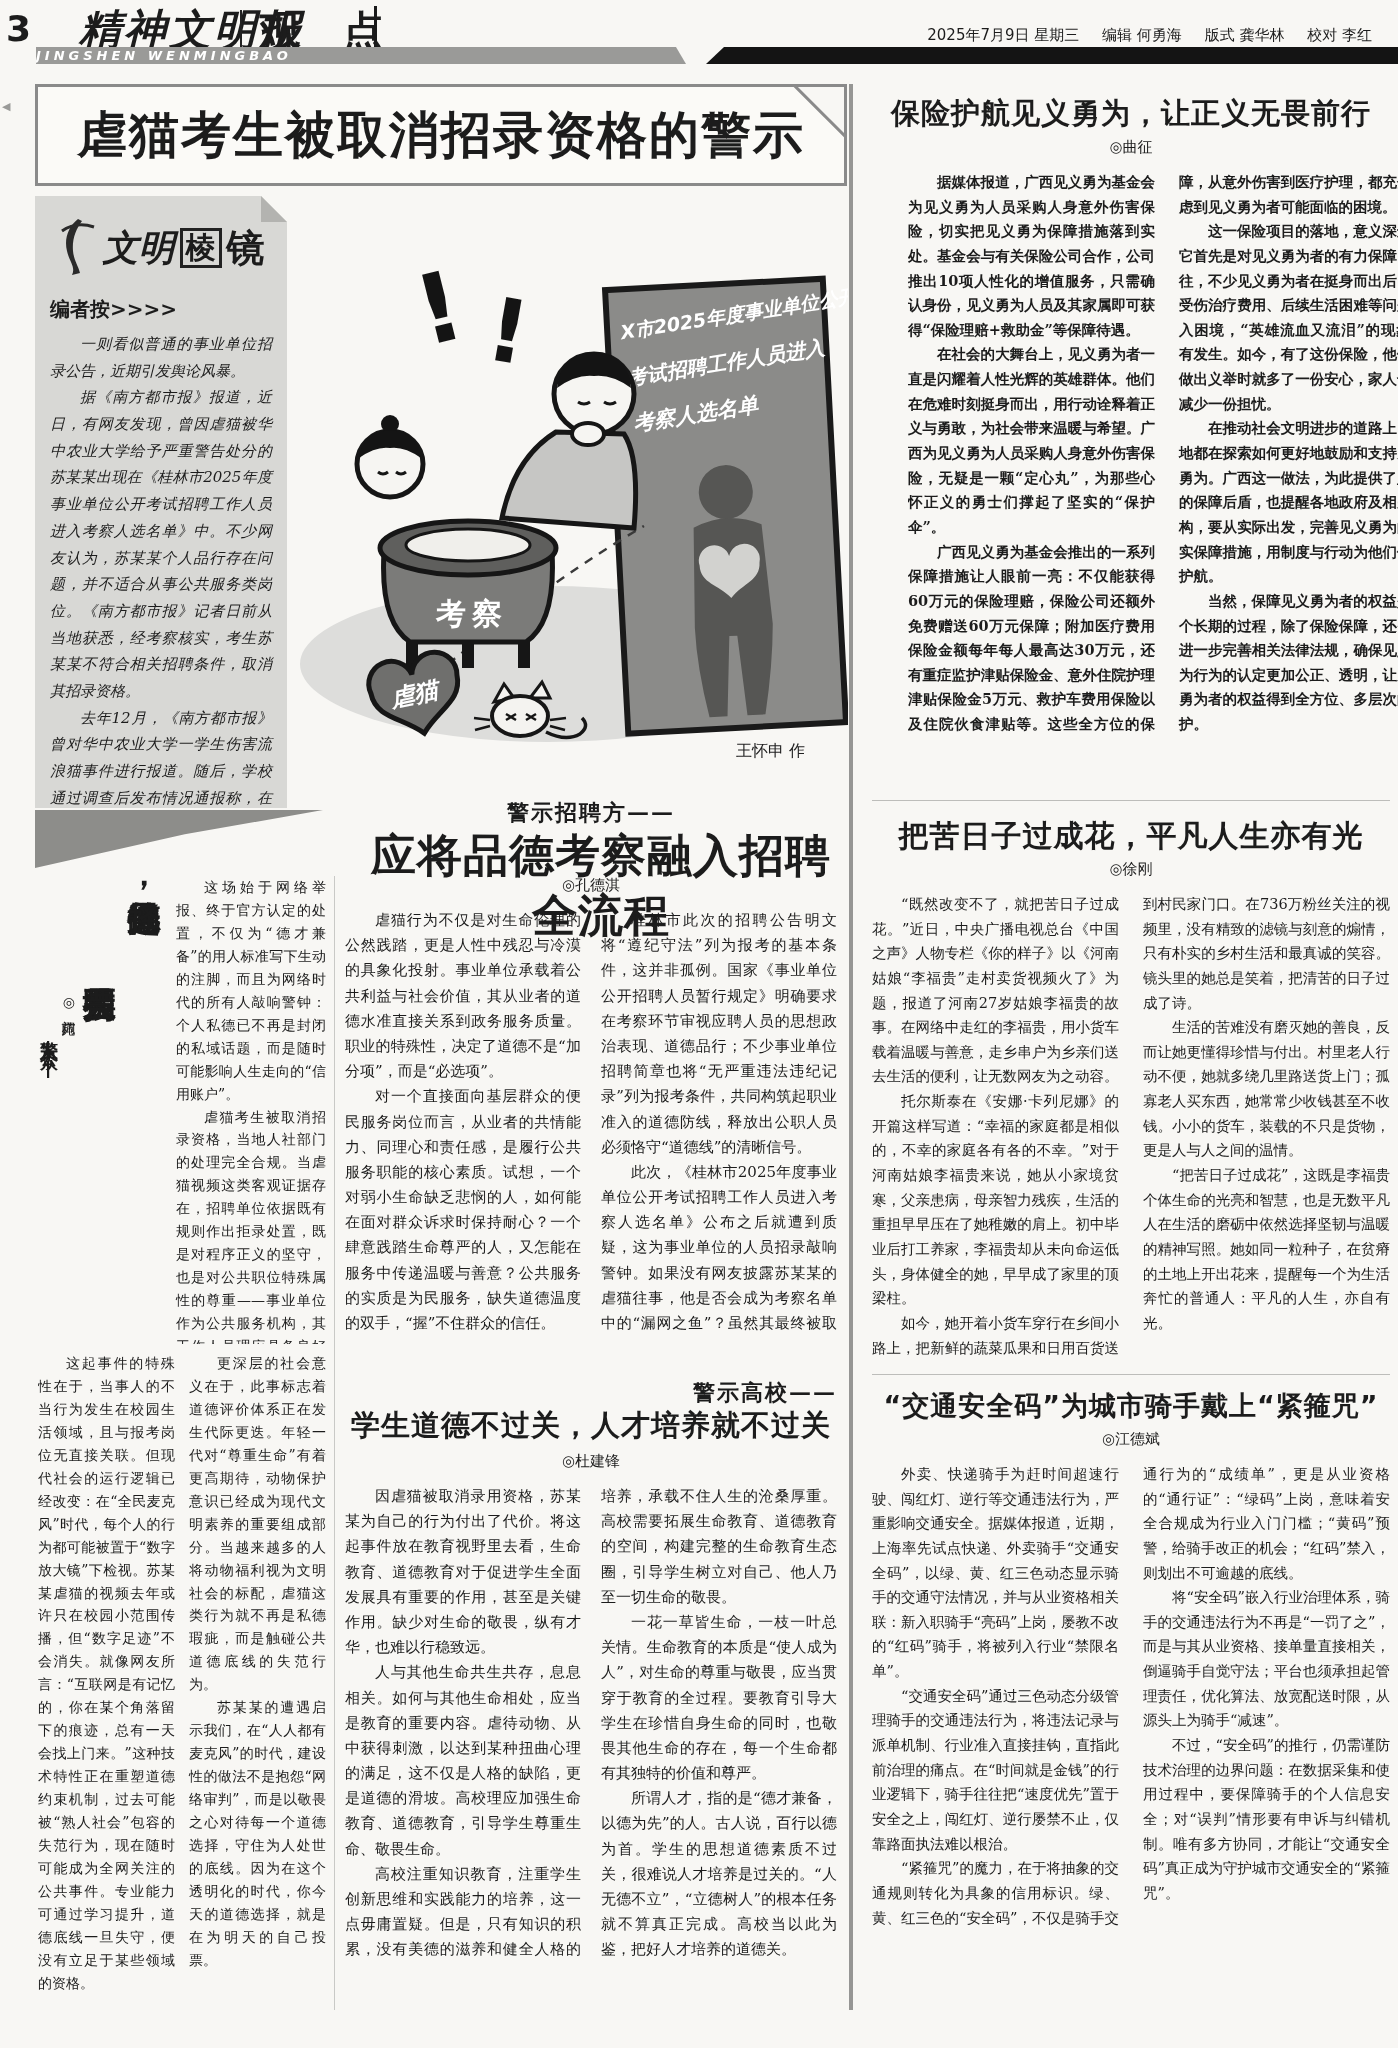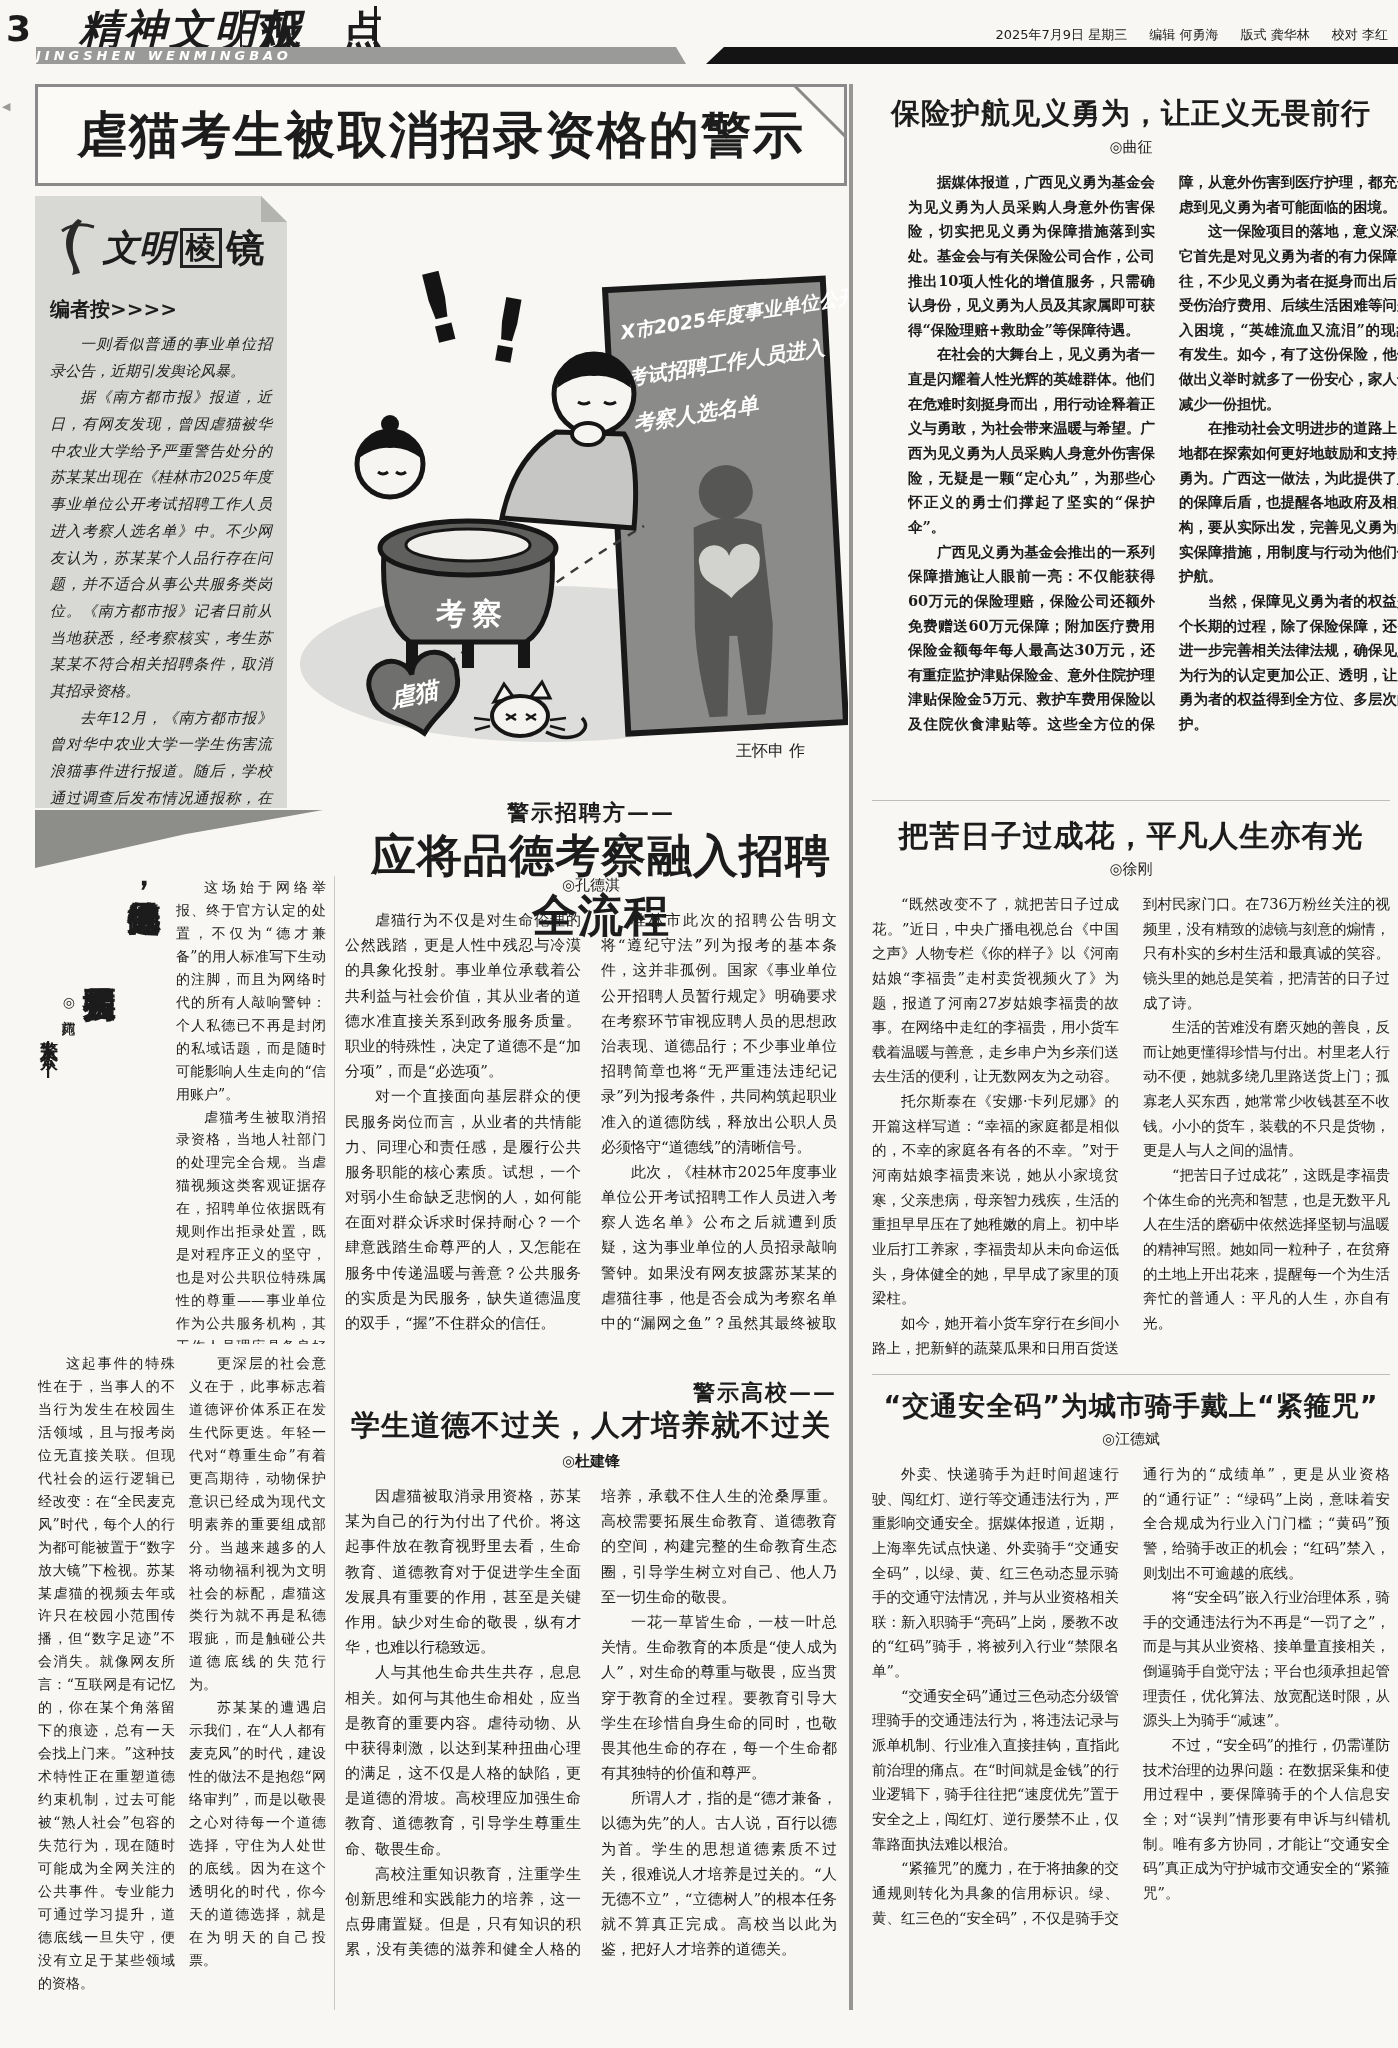--- a/index.html
+++ b/index.html
@@ -10,21 +10,21 @@
 .pageno{position:absolute;left:6px;top:8px;font-size:36px;font-weight:bold;font-family:"DejaVu Sans",sans-serif;}
 .brand{position:absolute;left:46px;top:2px;font-size:42px;font-weight:bold;font-style:italic;letter-spacing:3px;margin-left:33px;}
 .m-bar1{position:absolute;left:240px;top:10px;width:2px;height:40px;background:#222;}
 .section-title{position:absolute;left:258px;top:4px;font-size:42px;font-weight:900;letter-spacing:14px;font-family:"DejaVu Sans",sans-serif;}
 .m-bar2{position:absolute;left:374px;top:6px;width:3px;height:44px;background:#1a1a1a;}
 .band-gray{position:absolute;left:36px;top:47px;width:650px;height:17px;background:#9a9a98;
   clip-path:polygon(0 0,calc(100% - 10px) 0,100% 100%,0 100%);color:#fff;font-size:13px;font-weight:bold;
   font-style:italic;letter-spacing:4px;line-height:17px;font-family:"DejaVu Sans",sans-serif;}
 .band-black{position:absolute;left:706px;top:47px;width:692px;height:17px;background:#141414;
   clip-path:polygon(18px 0,100% 0,100% 100%,0 100%);}
-.dateline{position:absolute;right:10px;top:26px;font-size:13px;font-family:"DejaVu Sans",sans-serif;}
+.dateline{position:absolute;right:26px;top:26px;font-size:15px;font-family:"DejaVu Sans",sans-serif;}
 .dateline span{margin-left:18px;}
 .edge-mark{position:absolute;left:2px;top:100px;color:#9a9a98;font-size:11px;}
 
 .hl-box{position:absolute;left:35px;top:84px;width:812px;height:102px;border:3px solid #8a8a8a;background:#fbfaf7;
   display:flex;align-items:center;justify-content:center;overflow:hidden;}
 .hl-box .chamfer{position:absolute;top:-38px;right:-38px;width:74px;height:74px;background:#f8f7f4;
   border-bottom:3px solid #8a8a8a;transform:rotate(45deg);}
 .hl-box h1{font-size:50px;font-weight:900;letter-spacing:2px;font-family:"DejaVu Sans",sans-serif;}
 
 .editor-box{position:absolute;left:35px;top:196px;width:252px;height:612px;background:#d8d8d5;padding:8px 15px;overflow:hidden;}
@@ -63,21 +63,21 @@
 .ap-intro p,.ap-body p{font-size:14px;line-height:1.64;}
 .ap-body{margin-top:8px;height:650px;overflow:hidden;column-gap:14px;}
 
 .art-rec-kicker{position:absolute;left:345px;top:798px;width:492px;font-size:22px;}
 .art-rec-h{position:absolute;left:355px;top:826px;width:492px;font-size:45px;}
 .art-rec-by{position:absolute;left:345px;top:876px;width:492px;font-size:15px;}
 .art-rec-body{position:absolute;left:345px;top:908px;width:492px;height:452px;overflow:hidden;column-gap:20px;}
 .art-rec-body p,.art-uni-body p{font-size:15px;line-height:1.68;}
 .art-uni-kicker{position:absolute;left:345px;top:1378px;width:492px;font-size:22px;text-align:right;}
 .art-uni-h{position:absolute;left:345px;top:1406px;width:492px;font-size:29px;}
-.art-uni-by{position:absolute;left:345px;top:1452px;width:492px;font-size:15px;font-weight:bold;}
+.art-uni-by{position:absolute;left:345px;top:1452px;width:492px;font-size:15px;}
 .art-uni-body{position:absolute;left:345px;top:1484px;width:492px;height:526px;overflow:hidden;column-gap:20px;}
 
 .art-ins-h{position:absolute;left:872px;top:94px;width:518px;font-size:29px;}
 .art-ins-by{position:absolute;left:872px;top:138px;width:518px;font-size:15px;}
 .art-ins-body{position:absolute;left:908px;top:170px;width:518px;height:620px;overflow:hidden;column-gap:24px;font-weight:bold;}
 .art-ins-body p,.art-flo-body p,.art-saf-body p{font-size:14.5px;line-height:1.7;}
 .art-flo-h{position:absolute;left:872px;top:816px;width:518px;font-size:30px;}
 .art-flo-by{position:absolute;left:872px;top:860px;width:518px;font-size:15px;}
 .art-flo-body{position:absolute;left:872px;top:892px;width:518px;height:472px;overflow:hidden;column-gap:24px;}
 .art-saf-h{position:absolute;left:872px;top:1388px;width:518px;font-size:27px;}

